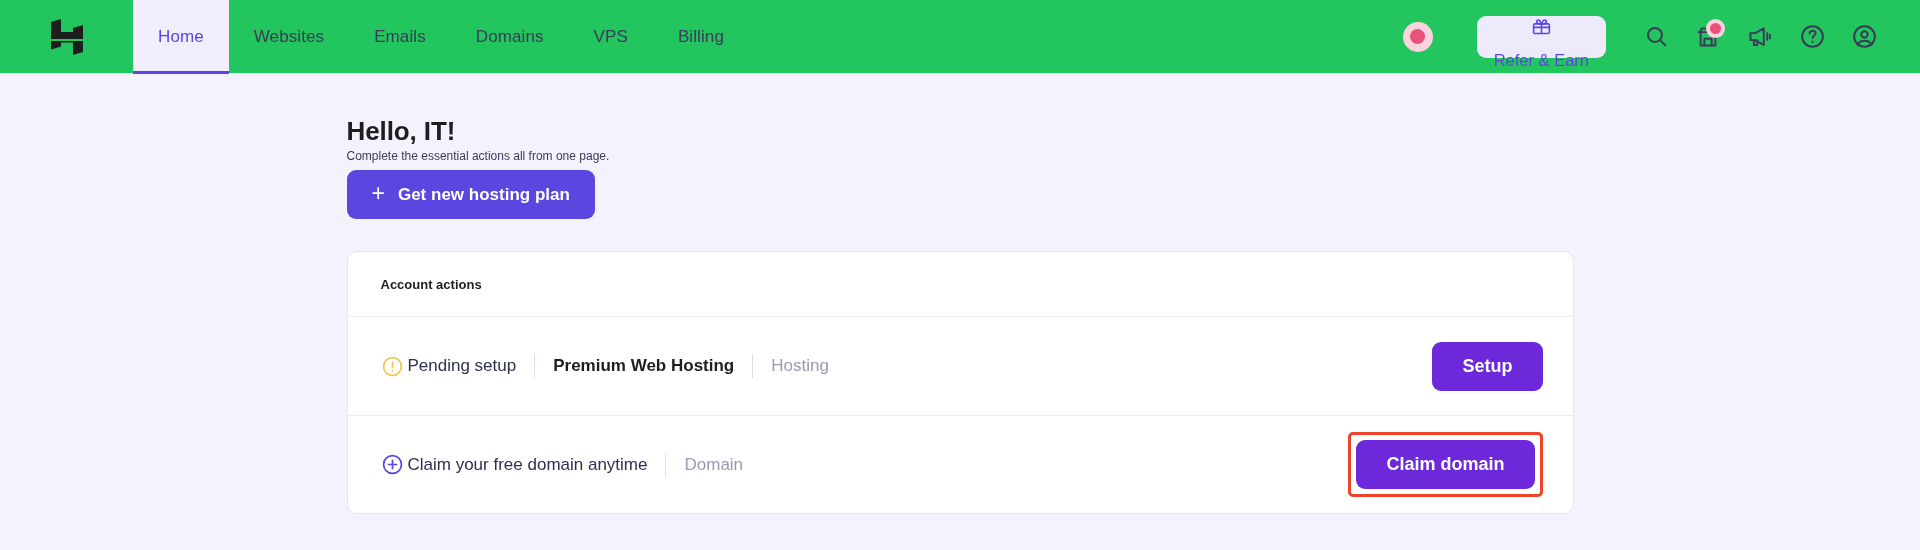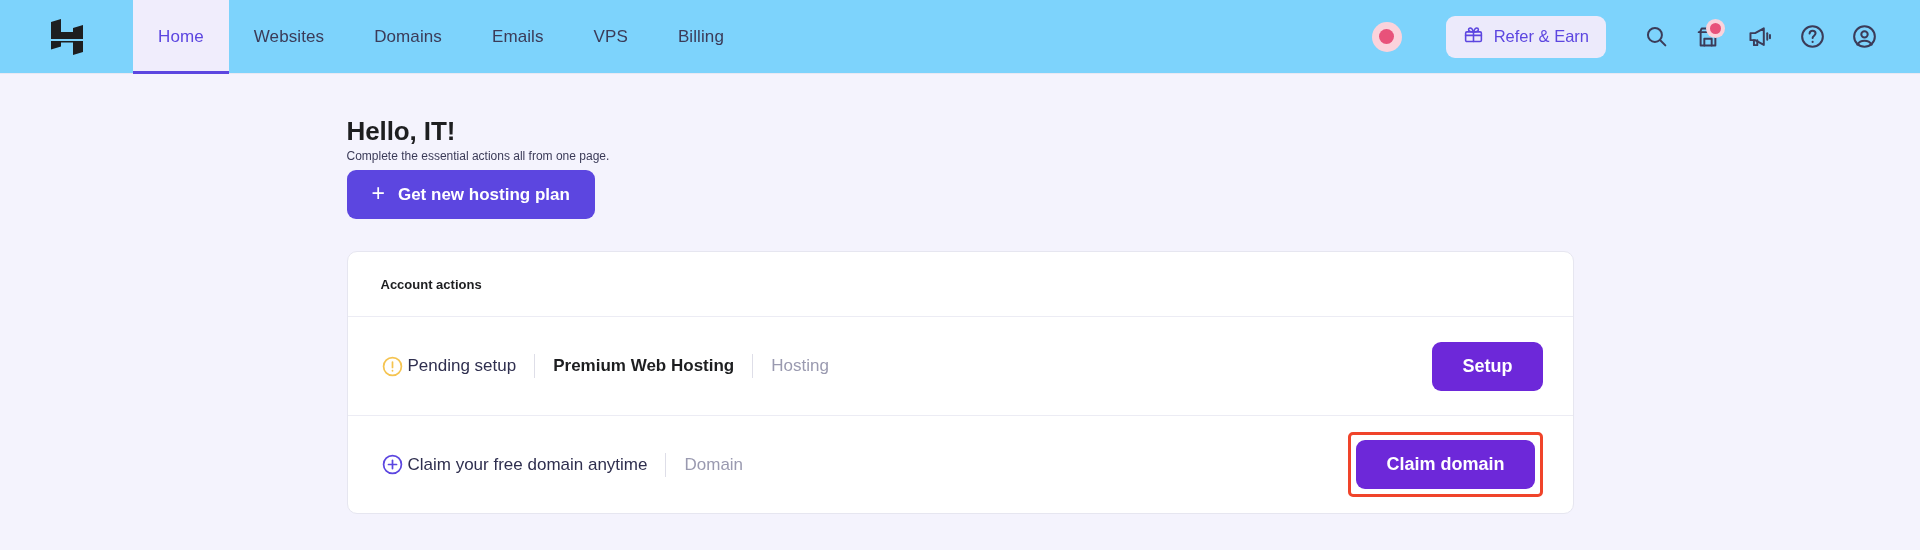--- a/index.html
+++ b/index.html
@@ -10,21 +10,21 @@
     font-family: "Liberation Sans", sans-serif;
     background: #f4f3fd;
     color: #2f2f4f;
     -webkit-font-smoothing: antialiased;
   }
 
   
   .topbar {
     position: relative;
     height: 74px;
-    background: #7dd3fc;
+    background: #22c55e;
     display: flex;
     align-items: stretch;
     border-bottom: 1px solid #e8e8f3;
   }
   .logo-wrap {
     width: 133px;
     display: flex;
     align-items: center;
     justify-content: center;
     flex: 0 0 auto;
@@ -86,20 +86,21 @@
     background: #eceafb;
     color: #5c46e0;
     border: none;
     border-radius: 9px;
     height: 42px;
     padding: 0 17px;
     font-size: 16.5px;
     font-family: inherit;
     cursor: pointer;
     margin-right: 24px;
+    flex-direction: column;
   }
 
   .icon-btn {
     width: 52px; height: 52px;
     display: flex; align-items: center; justify-content: center;
     cursor: pointer;
     position: relative;
     color: #3b3b58;
   }
   .badge-dot {
@@ -238,24 +239,24 @@
   </div>
 
   <nav class="nav">
     <div class="nav-item active">
       <span>Home</span>
     </div>
     <div class="nav-item">
       <span>Websites</span>
     </div>
     <div class="nav-item">
+      <span>Emails</span>
+    </div>
+    <div class="nav-item">
       <span>Domains</span>
-    </div>
-    <div class="nav-item">
-      <span>Emails</span>
     </div>
     <div class="nav-item">
       <span>VPS</span>
     </div>
     <div class="nav-item">
       <span>Billing</span>
     </div>
   </nav>
 
   <div class="topbar-right">

